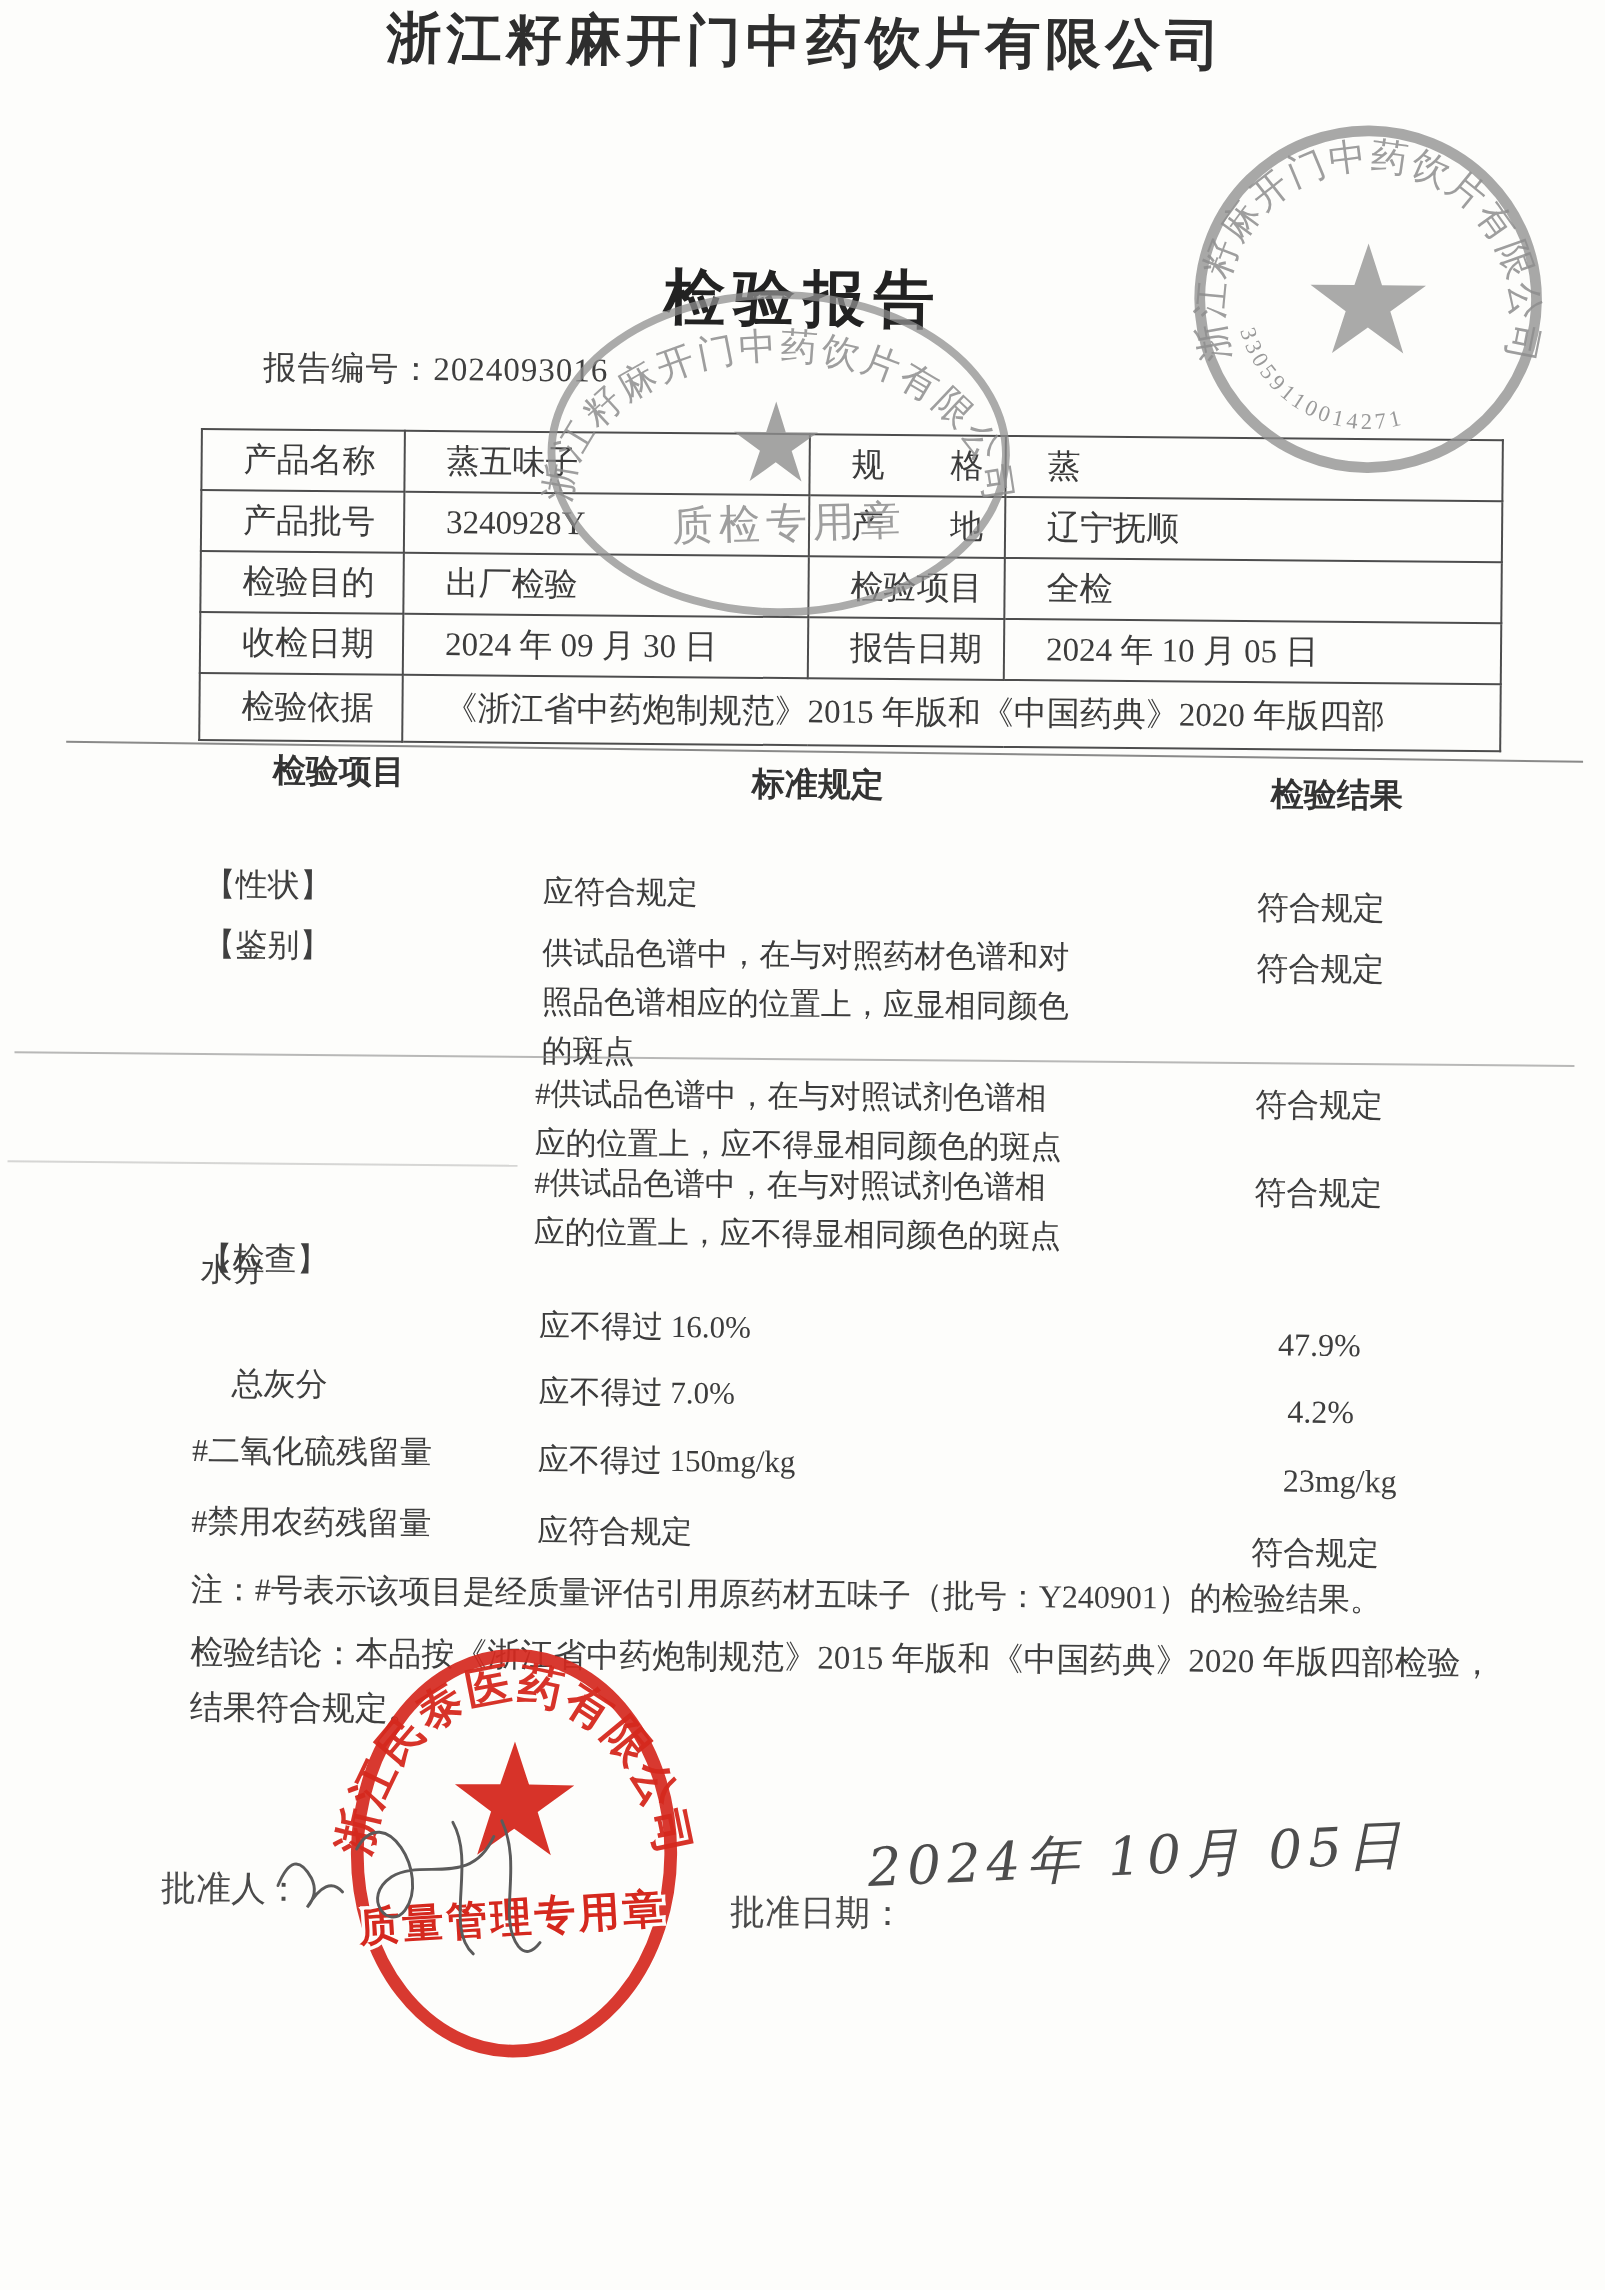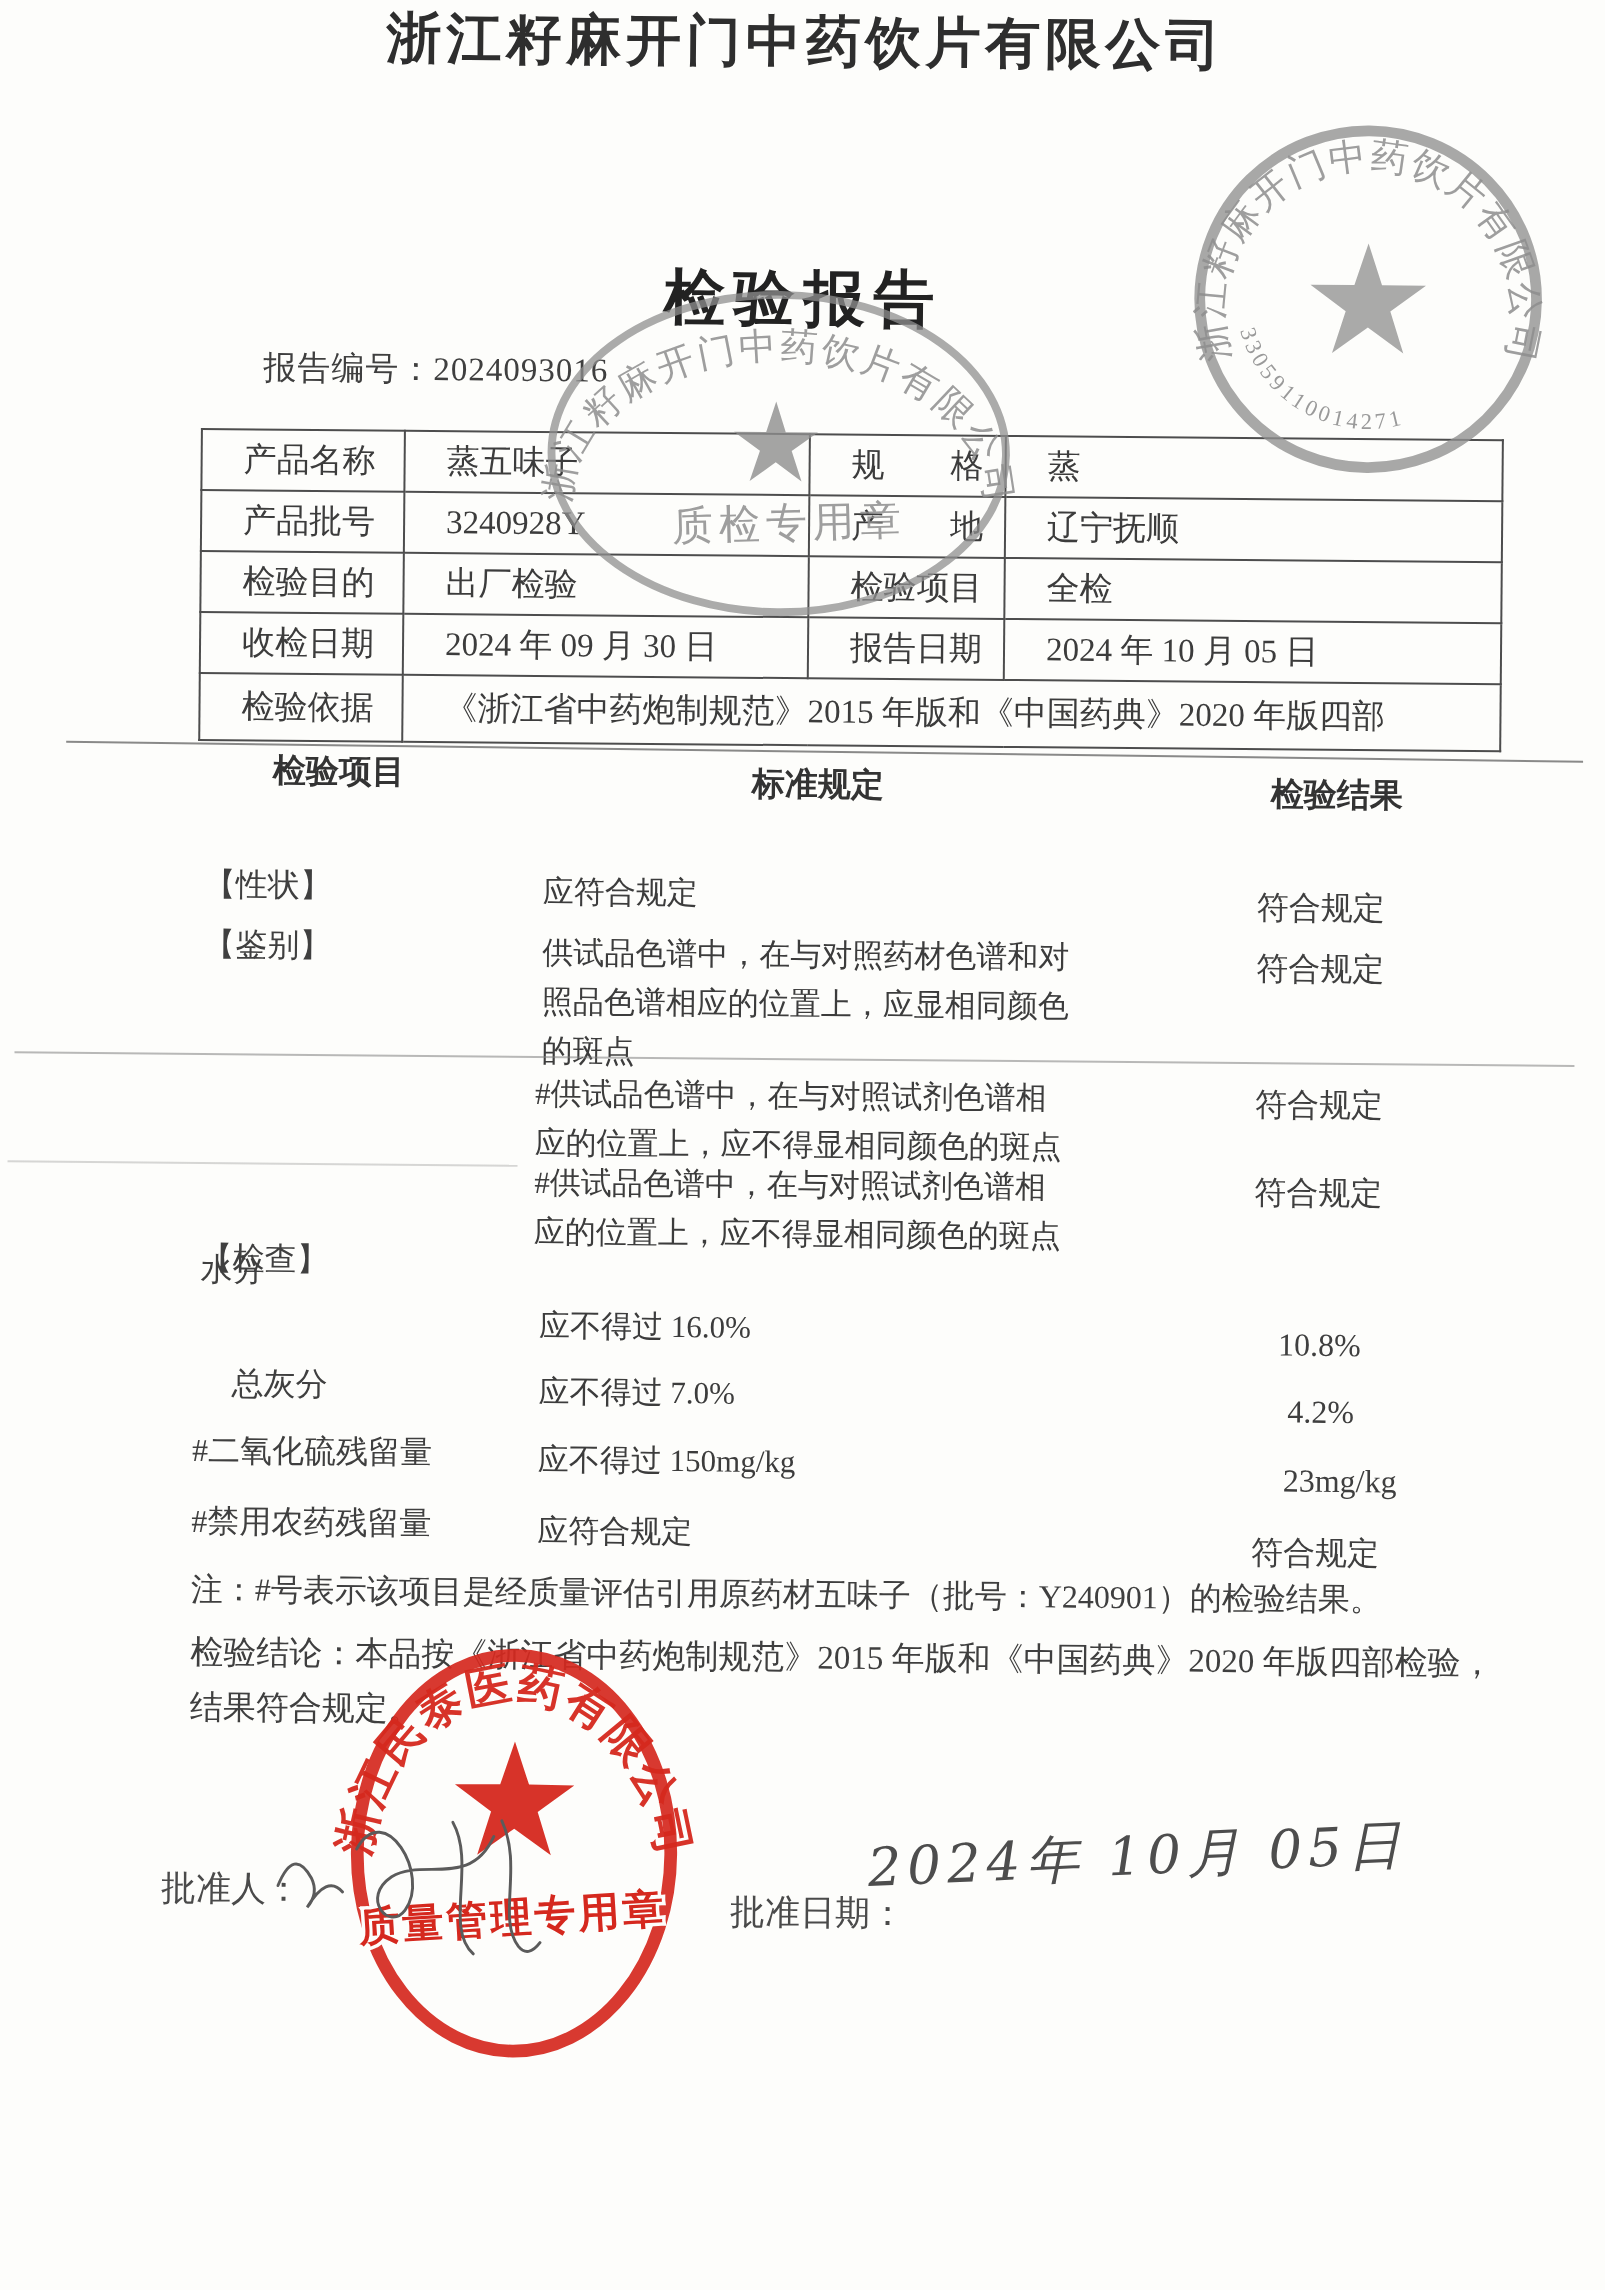--- a/index.html
+++ b/index.html
@@ -115,21 +115,21 @@
   <div class="abs std-cell" style="left:541px;top:1066px;">#供试品色谱中，在与对照试剂色谱相应的位置上，应不得显相同颜色的斑点</div>
   <div class="abs res-cell" style="left:1261px;top:1074px;">符合规定</div>
 
   <div class="abs std-cell" style="left:541px;top:1155px;">#供试品色谱中，在与对照试剂色谱相应的位置上，应不得显相同颜色的斑点</div>
   <div class="abs res-cell" style="left:1261px;top:1162px;">符合规定</div>
 
   <div class="abs item-cell" style="left:208px;top:1237px;">【检查】</div>
 
   <div class="abs item-cell" style="left:208px;top:1248px;">水分</div>
   <div class="abs std-cell" style="left:547px;top:1298px;">应不得过 16.0%</div>
-  <div class="abs res-cell" style="left:1286px;top:1317px;">10.8%</div>
+  <div class="abs res-cell" style="left:1286px;top:1317px;">47.9%</div>
 
   <div class="abs item-cell" style="left:208px;top:1362px;margin-left:32px;">总灰分</div>
   <div class="abs std-cell" style="left:547px;top:1364px;">应不得过 7.0%</div>
   <div class="abs res-cell" style="left:1296px;top:1384px;">4.2%</div>
 
   <div class="abs item-cell" style="left:201px;top:1429px;">#二氧化硫残留量</div>
   <div class="abs std-cell" style="left:547px;top:1432px;">应不得过 150mg/kg</div>
   <div class="abs res-cell" style="left:1292px;top:1453px;">23mg/kg</div>
 
   <div class="abs item-cell" style="left:201px;top:1500px;">#禁用农药残留量</div>

